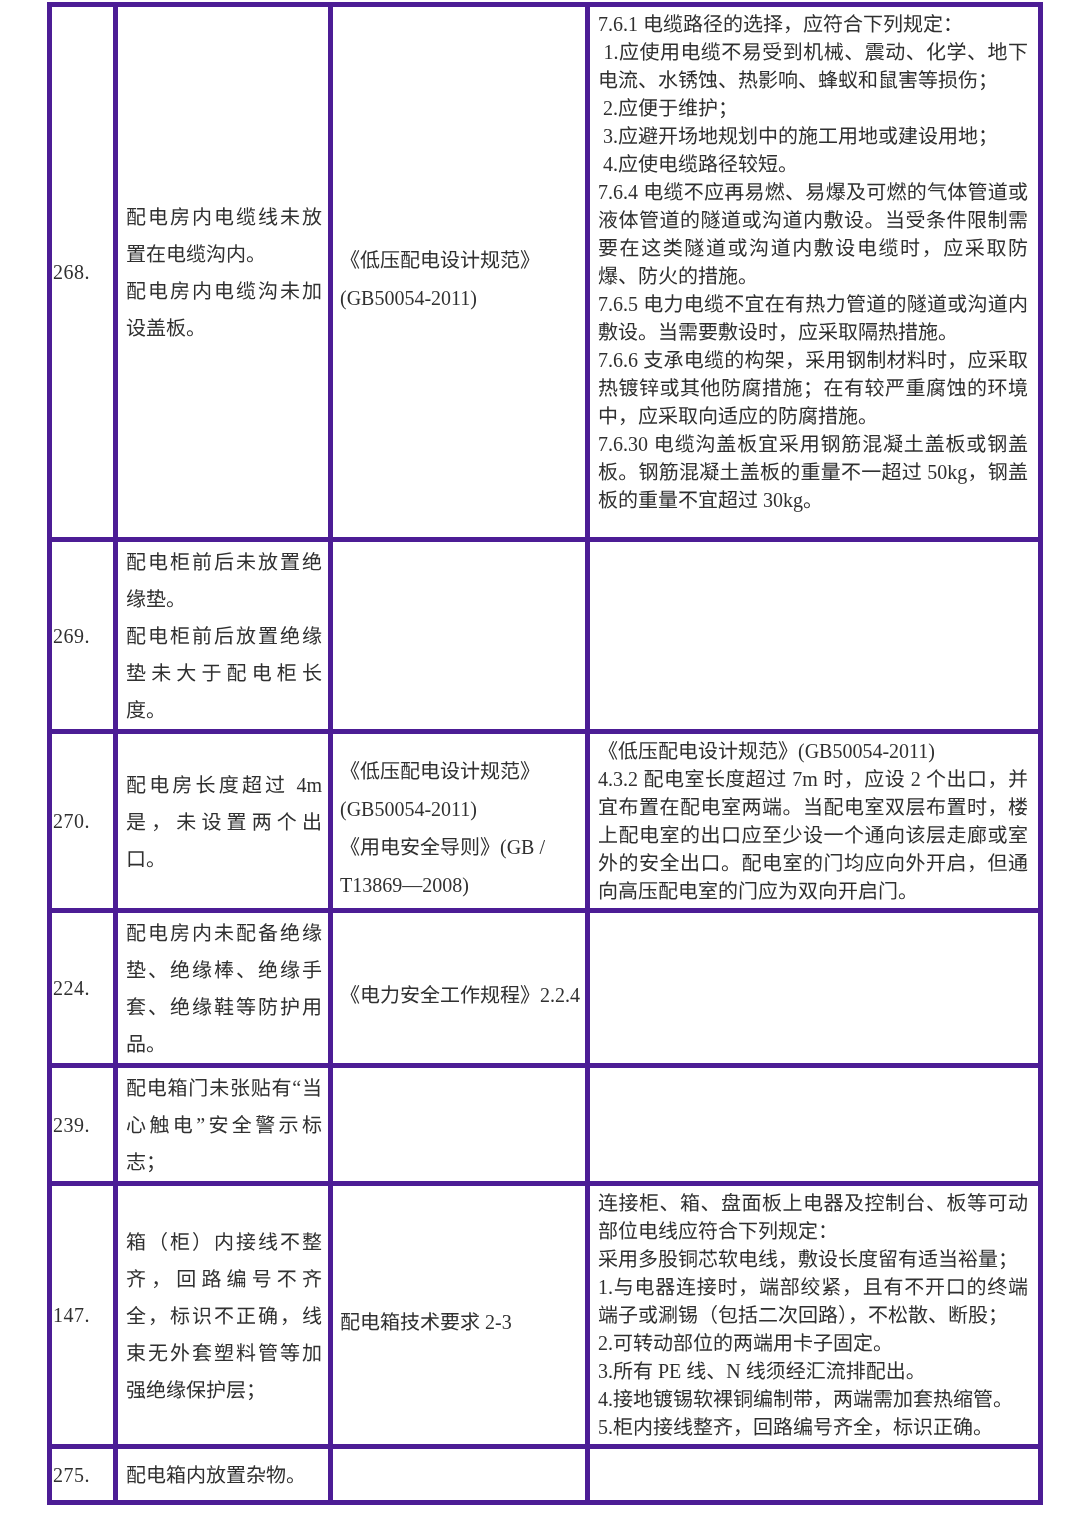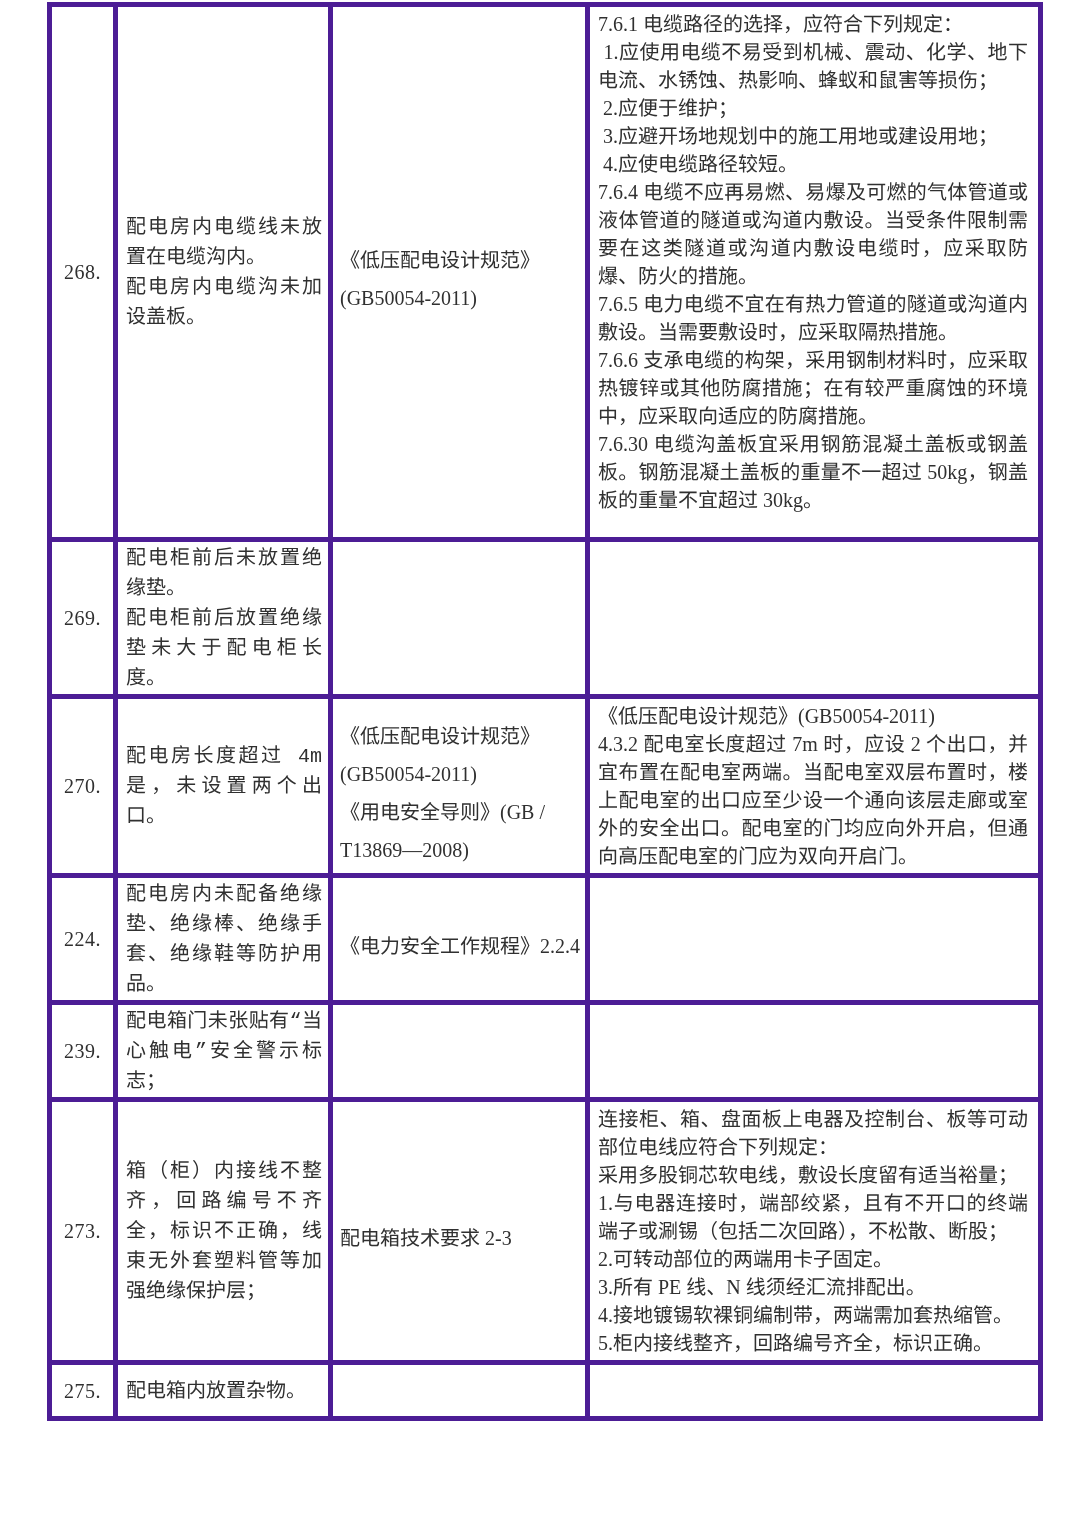--- a/index.html
+++ b/index.html
@@ -25,32 +25,30 @@
     table-layout: fixed;
     width: 991px;
   }
   table.reg-table td {
     border: 5px solid #4c1d95;
     font-size: 20px;
     overflow: hidden;
     box-sizing: border-box;
   }
   td.num {
-    text-align: center;
     vertical-align: middle;
     line-height: 24px;
     letter-spacing: 0.5px;
   }
   td.issue {
     vertical-align: middle;
     padding: 2px 6px 0 8px;
-    line-height: 30px;
+    line-height: 37px;
     white-space: pre-wrap;
     text-align: justify;
-    font-family: Liberation Mono, monospace;
   }
   td.ref {
     vertical-align: middle;
     padding: 16px 3px 2px 7px;
     line-height: 38px;
     white-space: pre-wrap;
     text-align: left;
   }
   td.detail {
     vertical-align: top;
@@ -118,21 +116,21 @@
         <td class="ref">《电力安全工作规程》2.2.4</td>
         <td class="detail"></td>
       </tr>
       <tr class="row-272">
         <td class="num">239.</td>
         <td class="issue">配电箱门未张贴有“当心触电”安全警示标志；</td>
         <td class="ref"></td>
         <td class="detail"></td>
       </tr>
       <tr class="row-273">
-        <td class="num">273.</td>
+        <td class="num">147.</td>
         <td class="issue">箱（柜）内接线不整齐，回路编号不齐全，标识不正确，线束无外套塑料管等加强绝缘保护层；</td>
         <td class="ref">配电箱技术要求 2-3</td>
         <td class="detail">连接柜、箱、盘面板上电器及控制台、板等可动部位电线应符合下列规定：
 采用多股铜芯软电线，敷设长度留有适当裕量；
 1.与电器连接时，端部绞紧，且有不开口的终端端子或涮锡（包括二次回路），不松散、断股；
 2.可转动部位的两端用卡子固定。
 3.所有 PE 线、N 线须经汇流排配出。
 4.接地镀锡软裸铜编制带，两端需加套热缩管。
 5.柜内接线整齐，回路编号齐全，标识正确。</td>
       </tr>

